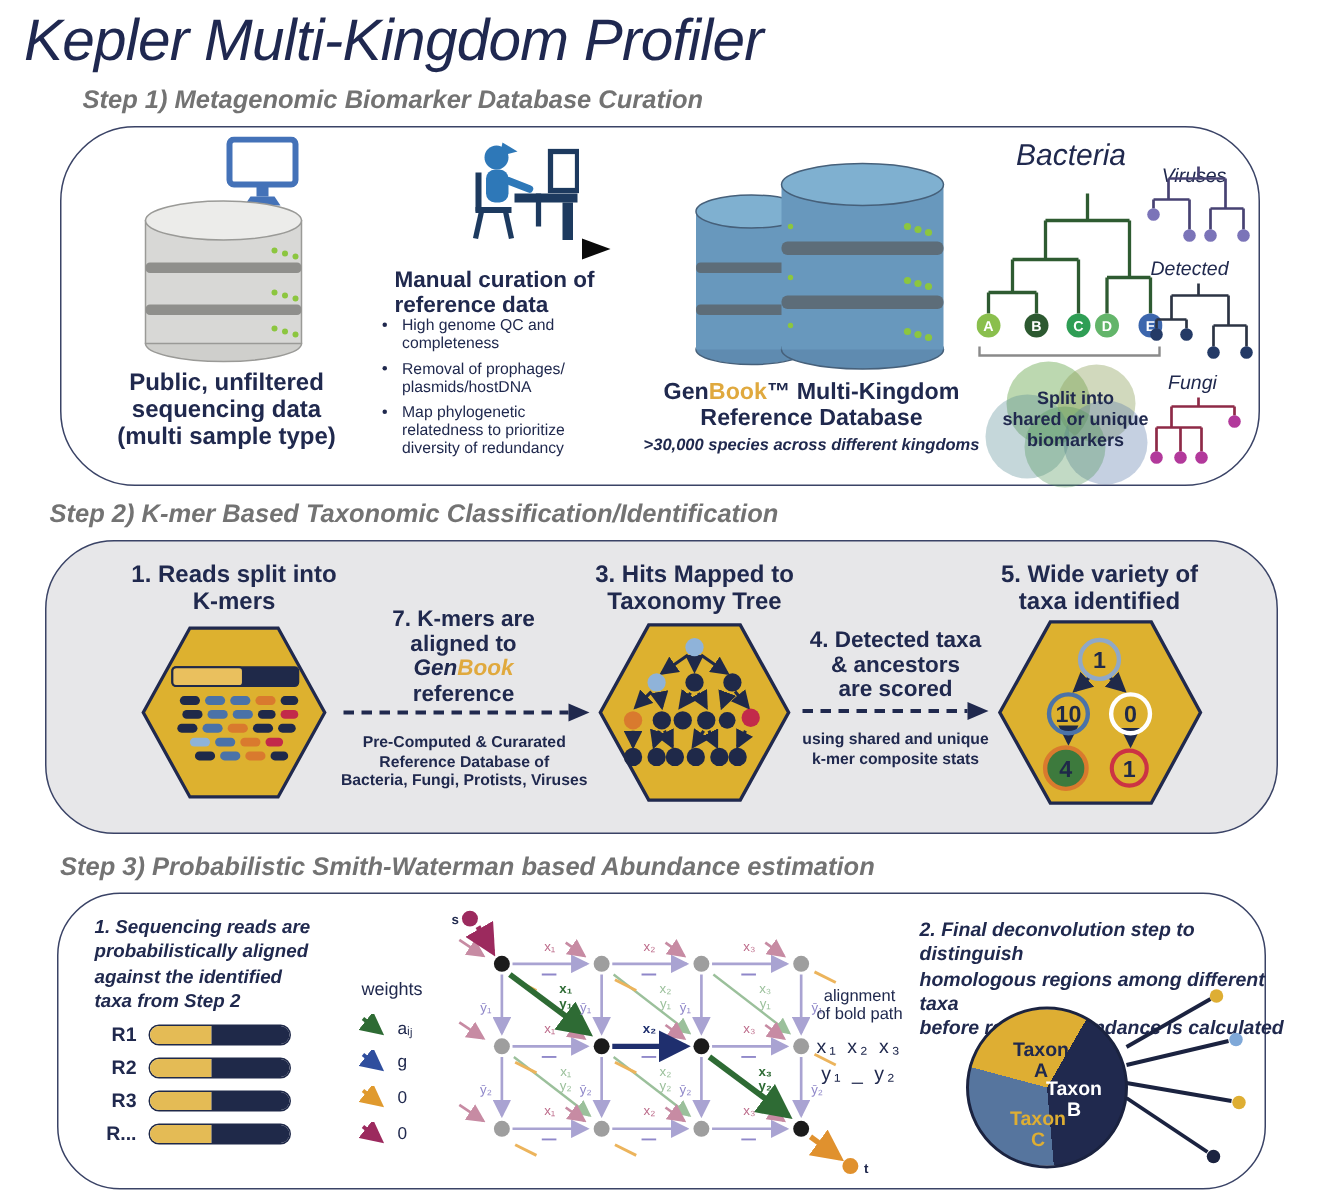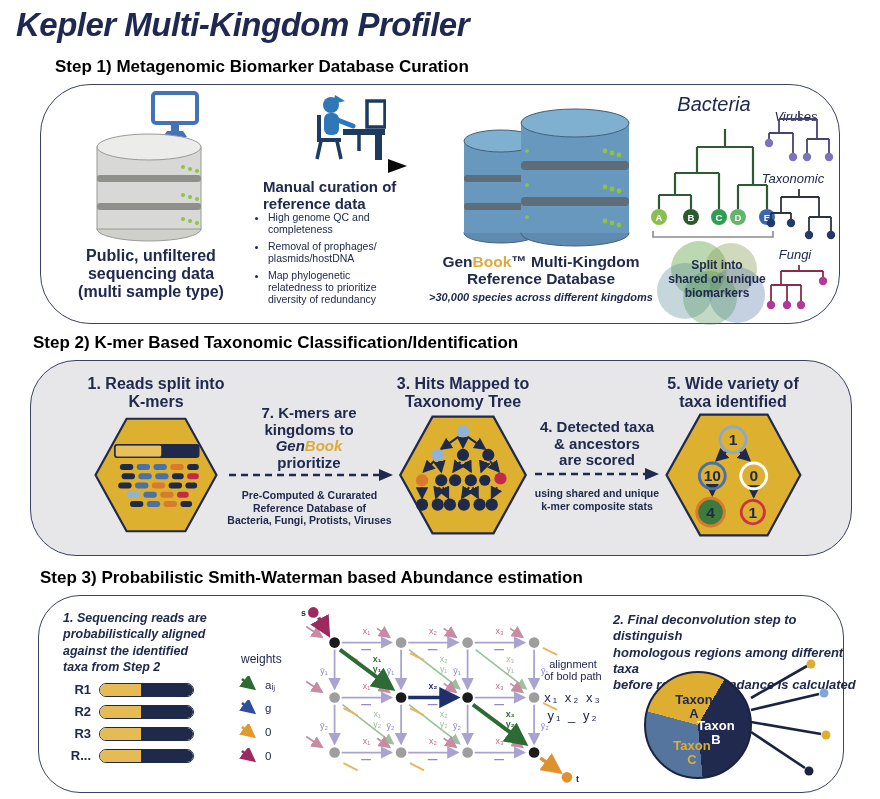--- a/index.html
+++ b/index.html
@@ -1,21 +1,21 @@
 <!DOCTYPE html>
 <html><head>
 <meta charset="utf-8">
 <style>
   html,body{margin:0;padding:0;background:#fff;}
   .canvas{position:relative;width:880px;height:799px;background:#fff;overflow:hidden;
           font-family:"Liberation Sans",sans-serif;color:#20294e;}
   .abs{position:absolute;}
   .ml{white-space:pre-line;}
-  .title{font-size:33px;font-weight:bold;font-style:italic;letter-spacing:-0.5px;color:#1f2850;}
-  .stephead{font-size:17px;font-weight:bold;color:#000000;}
+  .title{font-size:39px;font-weight:normal;font-style:italic;letter-spacing:-0.5px;color:#1f2850;}
+  .stephead{font-size:17px;font-weight:bold;font-style:italic;color:#737373;}
   .panel{position:absolute;background:#fff;border:1.6px solid #3a4366;}
   .panel.gray{background:#e7e7e9;}
   .ctr{text-align:center;}
   .b{font-weight:bold;}
   .i{font-style:italic;}
   .h16{font-size:16px;font-weight:bold;line-height:1.12;}
   .h15{font-size:15px;font-weight:bold;line-height:1.1;}
   .small-b{font-size:10.5px;font-weight:bold;line-height:1.2;}
   .bullets{margin:0;padding-left:13px;font-size:10.5px;line-height:1.15;}
   .bullets li{margin-bottom:5px;white-space:pre-line;}
@@ -182,21 +182,21 @@
         <path d="M20,10 V24 M10,24 H34 M10,24 V30 M34,24 V44"></path>
         <path d="M58,10 V30 M48,30 H70 M48,30 V44 M70,30 V44"></path>
       </g>
       <g fill="#7b74b8">
         <circle cx="10" cy="34" r="4.2"></circle>
           <circle cx="34" cy="48" r="4.2"></circle>
           <circle cx="48" cy="48" r="4.2"></circle>
           <circle cx="70" cy="48" r="4.2"></circle>
       </g>
     </svg>
-    <div class="abs ctr i" style="left:712px;top:86px;width:80px;font-size:13px;">Taxonomic</div>
+    <div class="abs ctr i" style="left:712px;top:86px;width:80px;font-size:13px;">Detected</div>
     <svg class="abs" style="left:718px;top:102px;" width="78" height="58" viewBox="0 0 78 58">
       <g stroke="#2c3444" stroke-width="1.8" fill="none">
         <path d="M40,2 V10 M22,10 H60"></path>
         <path d="M22,10 V26 M12,26 H32 M12,26 V32 M32,26 V32"></path>
         <path d="M60,10 V30 M50,30 H72 M50,30 V44 M72,30 V44"></path>
       </g>
       <g fill="#243a66">
         <circle cx="12" cy="36" r="4.2"></circle>
           <circle cx="32" cy="36" r="4.2"></circle>
           <circle cx="50" cy="48" r="4.2"></circle>
@@ -252,23 +252,23 @@
           <rect x="100" y="90" width="14" height="7" rx="3.5" fill="#c22a4a"></rect>
         <rect x="44" y="101" width="16" height="7" rx="3.5" fill="#1f2949"></rect>
           <rect x="64" y="101" width="16" height="7" rx="3.5" fill="#4a72a8"></rect>
           <rect x="84" y="101" width="16" height="7" rx="3.5" fill="#d97a2e"></rect>
           <rect x="104" y="101" width="14" height="7" rx="3.5" fill="#1f2949"></rect>
       </g>
     </svg>
 
     <div class="abs h15 ctr" style="left:198px;top:44px;width:160px;">
       <span class="ml">7. K-mers are</span><br>
-      <span>kingdoms to</span><br>
+      <span>aligned to</span><br>
       <span class="i">Gen</span><span class="i gold">Book</span><br>
-      <span>prioritize</span>
+      <span>reference</span>
     </div>
     <svg class="abs" style="left:196px;top:107px;" width="168" height="14" viewBox="0 0 168 14">
       <line x1="2" y1="7" x2="152" y2="7" stroke="#20294e" stroke-width="2.6" stroke-dasharray="7 5"></line>
       <polygon points="152,1 166,7 152,13" fill="#20294e"></polygon>
     </svg>
     <div class="abs ctr small-b ml" style="left:186px;top:128px;width:185px;">Pre-Computed &amp; Curarated
 Reference Database of
 Bacteria, Fungi, Protists, Viruses</div>
 
     <div class="abs h16 ctr ml" style="left:312px;top:14px;width:240px;">3. Hits Mapped to

